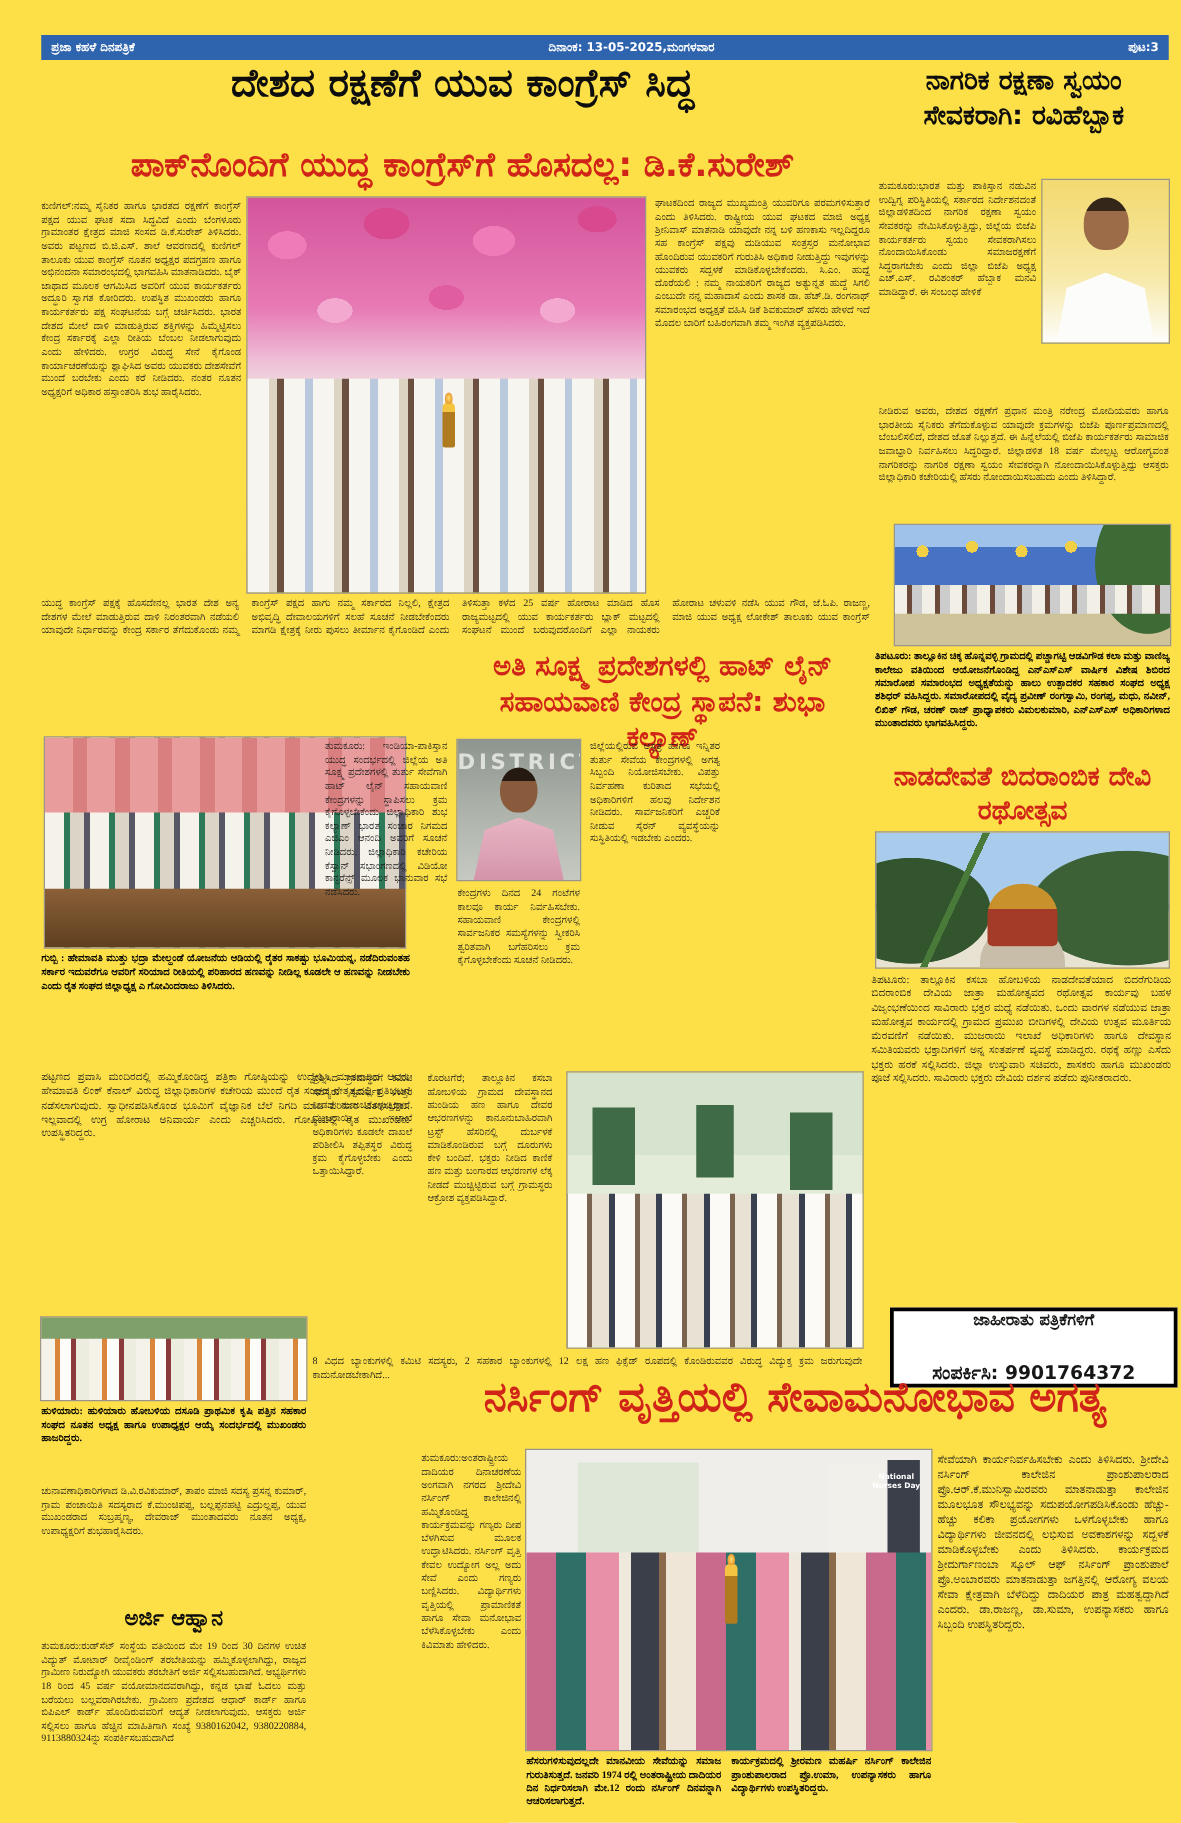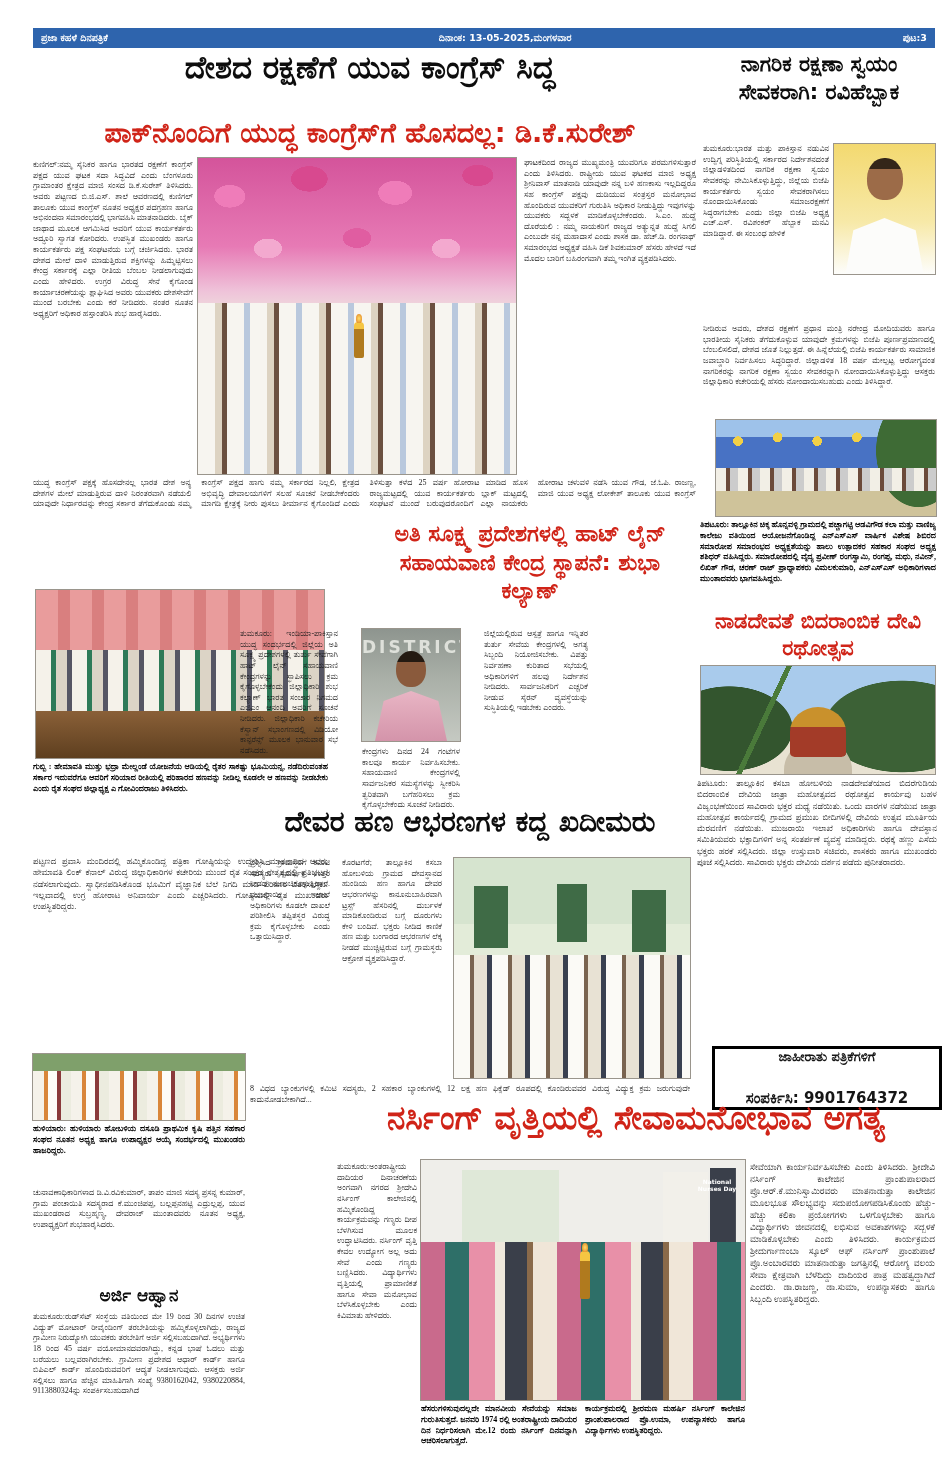--- a/index.html
+++ b/index.html
@@ -1,16 +1,16 @@
 <!DOCTYPE html>
 <html><head>
 <meta charset="utf-8">
 <style>
   html,body{margin:0;padding:0;background:#e9e7e2;}
-  .page{position:relative;width:945px;height:1458px;background:#ffffff;margin:0 auto;overflow:hidden;
+  .page{position:relative;width:945px;height:1458px;background:#fde047;margin:0 auto;overflow:hidden;
         font-family:"Liberation Serif","DejaVu Serif",serif;color:#161616;}
   .abs{position:absolute;}
   
   .bar{background:#2e64ad;color:#fff;display:flex;align-items:center;justify-content:space-between;
        padding:0 8px;font-family:"DejaVu Sans",sans-serif;font-size:9.5px;font-weight:bold;}
   
   .bh,.rh{font-family:"DejaVu Sans",sans-serif;font-weight:bold;text-align:center;line-height:1.12;}
   .rh{color:#d02418;}
   .bh{color:#0d0d0d;}
   
@@ -129,32 +129,31 @@
   <div class="abs contact" style="left:712px;top:1046px;width:224px;height:58px;">
     <span class="l1">ಜಾಹೀರಾತು ಪತ್ರಿಕೆಗಳಿಗೆ</span>
     <span class="l2">ಸಂಪರ್ಕಿಸಿ: 9901764372</span>
   </div>
 
   <div class="photo" id="ph-farm" style="left:36px;top:590px;width:288px;height:168px;"></div>
   <div class="abs cap" style="left:33px;top:762px;width:295px;height:90px;">ಗುಬ್ಬಿ : ಹೇಮಾವತಿ ಮುತ್ತು ಭದ್ರಾ ಮೇಲ್ದಂಡೆ ಯೋಜನೆಯ ಆಡಿಯಲ್ಲಿ ರೈತರ ಸಾಕಷ್ಟು ಭೂಮಿಯನ್ನ, ನಡೆದಿರುವಂತಹ ಸರ್ಕಾರ ಇದುವರೆಗೂ ಆವರಿಗೆ ಸರಿಯಾದ ರೀತಿಯಲ್ಲಿ ಪರಿಹಾರದ ಹಣವನ್ನು ನೀಡಿಲ್ಲ ಕೂಡಲೇ ಆ ಹಣವನ್ನು ನೀಡಬೇಕು ಎಂದು ರೈತ ಸಂಘದ ಜಿಲ್ಲಾಧ್ಯಕ್ಷ ಎ ಗೋವಿಂದರಾಜು ತಿಳಿಸಿದರು.</div>
   <div class="abs txt" style="left:33px;top:856px;width:295px;height:148px;font-size:8.5px;">ಪಟ್ಟಣದ ಪ್ರವಾಸಿ ಮಂದಿರದಲ್ಲಿ ಹಮ್ಮಿಕೊಂಡಿದ್ದ ಪತ್ರಿಕಾ ಗೋಷ್ಠಿಯನ್ನು ಉದ್ದೇಶಿಸಿ ಮಾತನಾಡಿದ ಆವರು ಹೇಮಾವತಿ ಲಿಂಕ್ ಕೆನಾಲ್ ವಿರುದ್ಧ ಜಿಲ್ಲಾಧಿಕಾರಿಗಳ ಕಚೇರಿಯ ಮುಂದೆ ರೈತ ಸಂಘದ ನೇತೃತ್ವದಲ್ಲಿ ಪ್ರತಿಭಟನೆ ನಡೆಸಲಾಗುವುದು. ಸ್ವಾಧೀನಪಡಿಸಿಕೊಂಡ ಭೂಮಿಗೆ ವೈಜ್ಞಾನಿಕ ಬೆಲೆ ನಿಗದಿ ಮಾಡಿ ಪರಿಹಾರ ವಿತರಿಸಬೇಕು. ಇಲ್ಲವಾದಲ್ಲಿ ಉಗ್ರ ಹೋರಾಟ ಅನಿವಾರ್ಯ ಎಂದು ಎಚ್ಚರಿಸಿದರು. ಗೋಷ್ಠಿಯಲ್ಲಿ ರೈತ ಮುಖಂಡರು ಉಪಸ್ಥಿತರಿದ್ದರು.</div>
 
   <div class="abs rh" style="left:368px;top:520px;width:324px;height:72px;font-size:22px;line-height:1.3;">ಅತಿ ಸೂಕ್ಷ್ಮ ಪ್ರದೇಶಗಳಲ್ಲಿ ಹಾಟ್ ಲೈನ್ ಸಹಾಯವಾಣಿ ಕೇಂದ್ರ ಸ್ಥಾಪನೆ: ಶುಭಾ ಕಲ್ಯಾಣ್</div>
-  <div class="abs rowflex" style="left:240px;top:592px;width:434px;height:210px;gap:24px;margin-top:37px;">
+  <div class="abs rowflex" style="left:260px;top:592px;width:434px;height:210px;gap:8px;">
     <div class="txt" style="width:98px;height:210px;">ತುಮಕೂರು: ಇಂಡಿಯಾ-ಪಾಕಿಸ್ತಾನ ಯುದ್ಧ ಸಂದರ್ಭದಲ್ಲಿ ಜಿಲ್ಲೆಯ ಅತಿ ಸೂಕ್ಷ್ಮ ಪ್ರದೇಶಗಳಲ್ಲಿ ತುರ್ತು ಸೇವೆಗಾಗಿ ಹಾಟ್ ಲೈನ್ ಸಹಾಯವಾಣಿ ಕೇಂದ್ರಗಳನ್ನು ಸ್ಥಾಪಿಸಲು ಕ್ರಮ ಕೈಗೊಳ್ಳಬೇಕೆಂದು ಜಿಲ್ಲಾಧಿಕಾರಿ ಶುಭ ಕಲ್ಯಾಣ್ ಭಾರತ ಸಂಚಾರ ನಿಗಮದ ಎಜಿಎಂ ಆನಂದಿ ಅವರಿಗೆ ಸೂಚನೆ ನೀಡಿದರು. ಜಿಲ್ಲಾಧಿಕಾರಿ ಕಚೇರಿಯ ಕೆಸ್ವಾನ್ ಸಭಾಂಗಣದಲ್ಲಿ ವಿಡಿಯೋ ಕಾನ್ಫರೆನ್ಸ್ ಮೂಲಕ ಭಾನುವಾರ ಸಭೆ ನಡೆಸಿದರು.</div>
     <div style="width:98px;position:relative;">
       <div class="photo" id="ph-dc" style="left:0;top:0;width:98px;height:112px;">
         <span class="district-text">DISTRICT</span>
       </div>
       <div class="txt" style="position:absolute;left:0;top:118px;width:98px;height:92px;">ಕೇಂದ್ರಗಳು ದಿನದ 24 ಗಂಟೆಗಳ ಕಾಲವೂ ಕಾರ್ಯ ನಿರ್ವಹಿಸಬೇಕು. ಸಹಾಯವಾಣಿ ಕೇಂದ್ರಗಳಲ್ಲಿ ಸಾರ್ವಜನಿಕರ ಸಮಸ್ಯೆಗಳನ್ನು ಸ್ವೀಕರಿಸಿ ತ್ವರಿತವಾಗಿ ಬಗೆಹರಿಸಲು ಕ್ರಮ ಕೈಗೊಳ್ಳಬೇಕೆಂದು ಸೂಚನೆ ನೀಡಿದರು.</div>
     </div>
     <div class="txt" style="width:104px;height:210px;">ಜಿಲ್ಲೆಯಲ್ಲಿರುವ ಆಸ್ಪತ್ರೆ ಹಾಗೂ ಇನ್ನಿತರ ತುರ್ತು ಸೇವೆಯ ಕೇಂದ್ರಗಳಲ್ಲಿ ಅಗತ್ಯ ಸಿಬ್ಬಂದಿ ನಿಯೋಜಿಸಬೇಕು. ವಿಪತ್ತು ನಿರ್ವಹಣಾ ಕುರಿತಾದ ಸಭೆಯಲ್ಲಿ ಅಧಿಕಾರಿಗಳಿಗೆ ಹಲವು ನಿರ್ದೇಶನ ನೀಡಿದರು. ಸಾರ್ವಜನಿಕರಿಗೆ ಎಚ್ಚರಿಕೆ ನೀಡುವ ಸೈರನ್ ವ್ಯವಸ್ಥೆಯನ್ನು ಸುಸ್ಥಿತಿಯಲ್ಲಿ ಇಡಬೇಕು ಎಂದರು.</div>
   </div>
 
-  <div class="abs bh" style="left:250px;top:806px;width:440px;height:44px;font-size:28px;">ದೇವರ ಹಣ ಆಭರಣಗಳ ಕದ್ದ ಖದೀಮರು</div>
   <div class="abs rowflex" style="left:250px;top:858px;width:440px;height:220px;gap:12px;">
     <div class="txt" style="width:80px;height:220px;">ಪ್ರಶ್ನಿಸಿದ ಗ್ರಾಮಸ್ಥರಿಗೆ ಕಮಿಟಿ ಸದಸ್ಯರು ಸಮರ್ಪಕ ಉತ್ತರ ನೀಡದೆ ನುಣುಚಿಕೊಳ್ಳುತ್ತಿದ್ದಾರೆ. ಮುಜರಾಯಿ ಇಲಾಖೆ ಅಧಿಕಾರಿಗಳು ಕೂಡಲೇ ದಾಖಲೆ ಪರಿಶೀಲಿಸಿ ತಪ್ಪಿತಸ್ಥರ ವಿರುದ್ಧ ಕ್ರಮ ಕೈಗೊಳ್ಳಬೇಕು ಎಂದು ಒತ್ತಾಯಿಸಿದ್ದಾರೆ.</div>
     <div class="txt" style="width:100px;height:220px;">ಕೊರಟಗೆರೆ; ತಾಲ್ಲೂಕಿನ ಕಸಬಾ ಹೋಬಳಿಯ ಗ್ರಾಮದ ದೇವಸ್ಥಾನದ ಹುಂಡಿಯ ಹಣ ಹಾಗೂ ದೇವರ ಆಭರಣಗಳನ್ನು ಕಾನೂನುಬಾಹಿರವಾಗಿ ಟ್ರಸ್ಟ್ ಹೆಸರಿನಲ್ಲಿ ದುರ್ಬಳಕೆ ಮಾಡಿಕೊಂಡಿರುವ ಬಗ್ಗೆ ದೂರುಗಳು ಕೇಳಿ ಬಂದಿವೆ. ಭಕ್ತರು ನೀಡಿದ ಕಾಣಿಕೆ ಹಣ ಮತ್ತು ಬಂಗಾರದ ಆಭರಣಗಳ ಲೆಕ್ಕ ನೀಡದೆ ಮುಚ್ಚಿಟ್ಟಿರುವ ಬಗ್ಗೆ ಗ್ರಾಮಸ್ಥರು ಆಕ್ರೋಶ ವ್ಯಕ್ತಪಡಿಸಿದ್ದಾರೆ.</div>
     <div class="photo" id="ph-theft" style="position:relative;width:236px;height:220px;flex:none;"></div>
   </div>
   <div class="abs txt" style="left:250px;top:1084px;width:440px;height:24px;">8 ವಿಧದ ಬ್ಯಾಂಕುಗಳಲ್ಲಿ ಕಮಿಟಿ ಸದಸ್ಯರು, 2 ಸಹಕಾರ ಬ್ಯಾಂಕುಗಳಲ್ಲಿ 12 ಲಕ್ಷ ಹಣ ಫಿಕ್ಸೆಡ್ ರೂಪದಲ್ಲಿ ಕೊಂಡಿರುವವರ ವಿರುದ್ಧ ವಿದ್ಯುಕ್ತ ಕ್ರಮ ಜರುಗುವುದೇ ಕಾದುನೋಡಬೇಕಾಗಿದೆ...</div>
 
   <div class="abs rh" style="left:33px;top:1006px;width:212px;height:44px;font-size:18px;line-height:1.25;margin-top:44px;">ದಸೂಡಿ ಕೃಷಿ ಸಹಕಾರ ಸಂಘಕ್ಕೆ ತಿಪ್ಪೇಸ್ವಾಮಿ ಅಧ್ಯಕ್ಷರಾಗಿ ಆಯ್ಕೆ</div>
   <div class="photo" id="ph-dasudi" style="left:33px;top:1054px;width:212px;height:66px;"></div>
   <div class="abs cap" style="left:33px;top:1124px;width:212px;height:60px;">ಹುಳಿಯಾರು: ಹುಳಿಯಾರು ಹೋಬಳಿಯ ದಸೂಡಿ ಪ್ರಾಥಮಿಕ ಕೃಷಿ ಪತ್ತಿನ ಸಹಕಾರ ಸಂಘದ ನೂತನ ಅಧ್ಯಕ್ಷ ಹಾಗೂ ಉಪಾಧ್ಯಕ್ಷರ ಆಯ್ಕೆ ಸಂದರ್ಭದಲ್ಲಿ ಮುಖಂಡರು ಹಾಜರಿದ್ದರು.</div>

